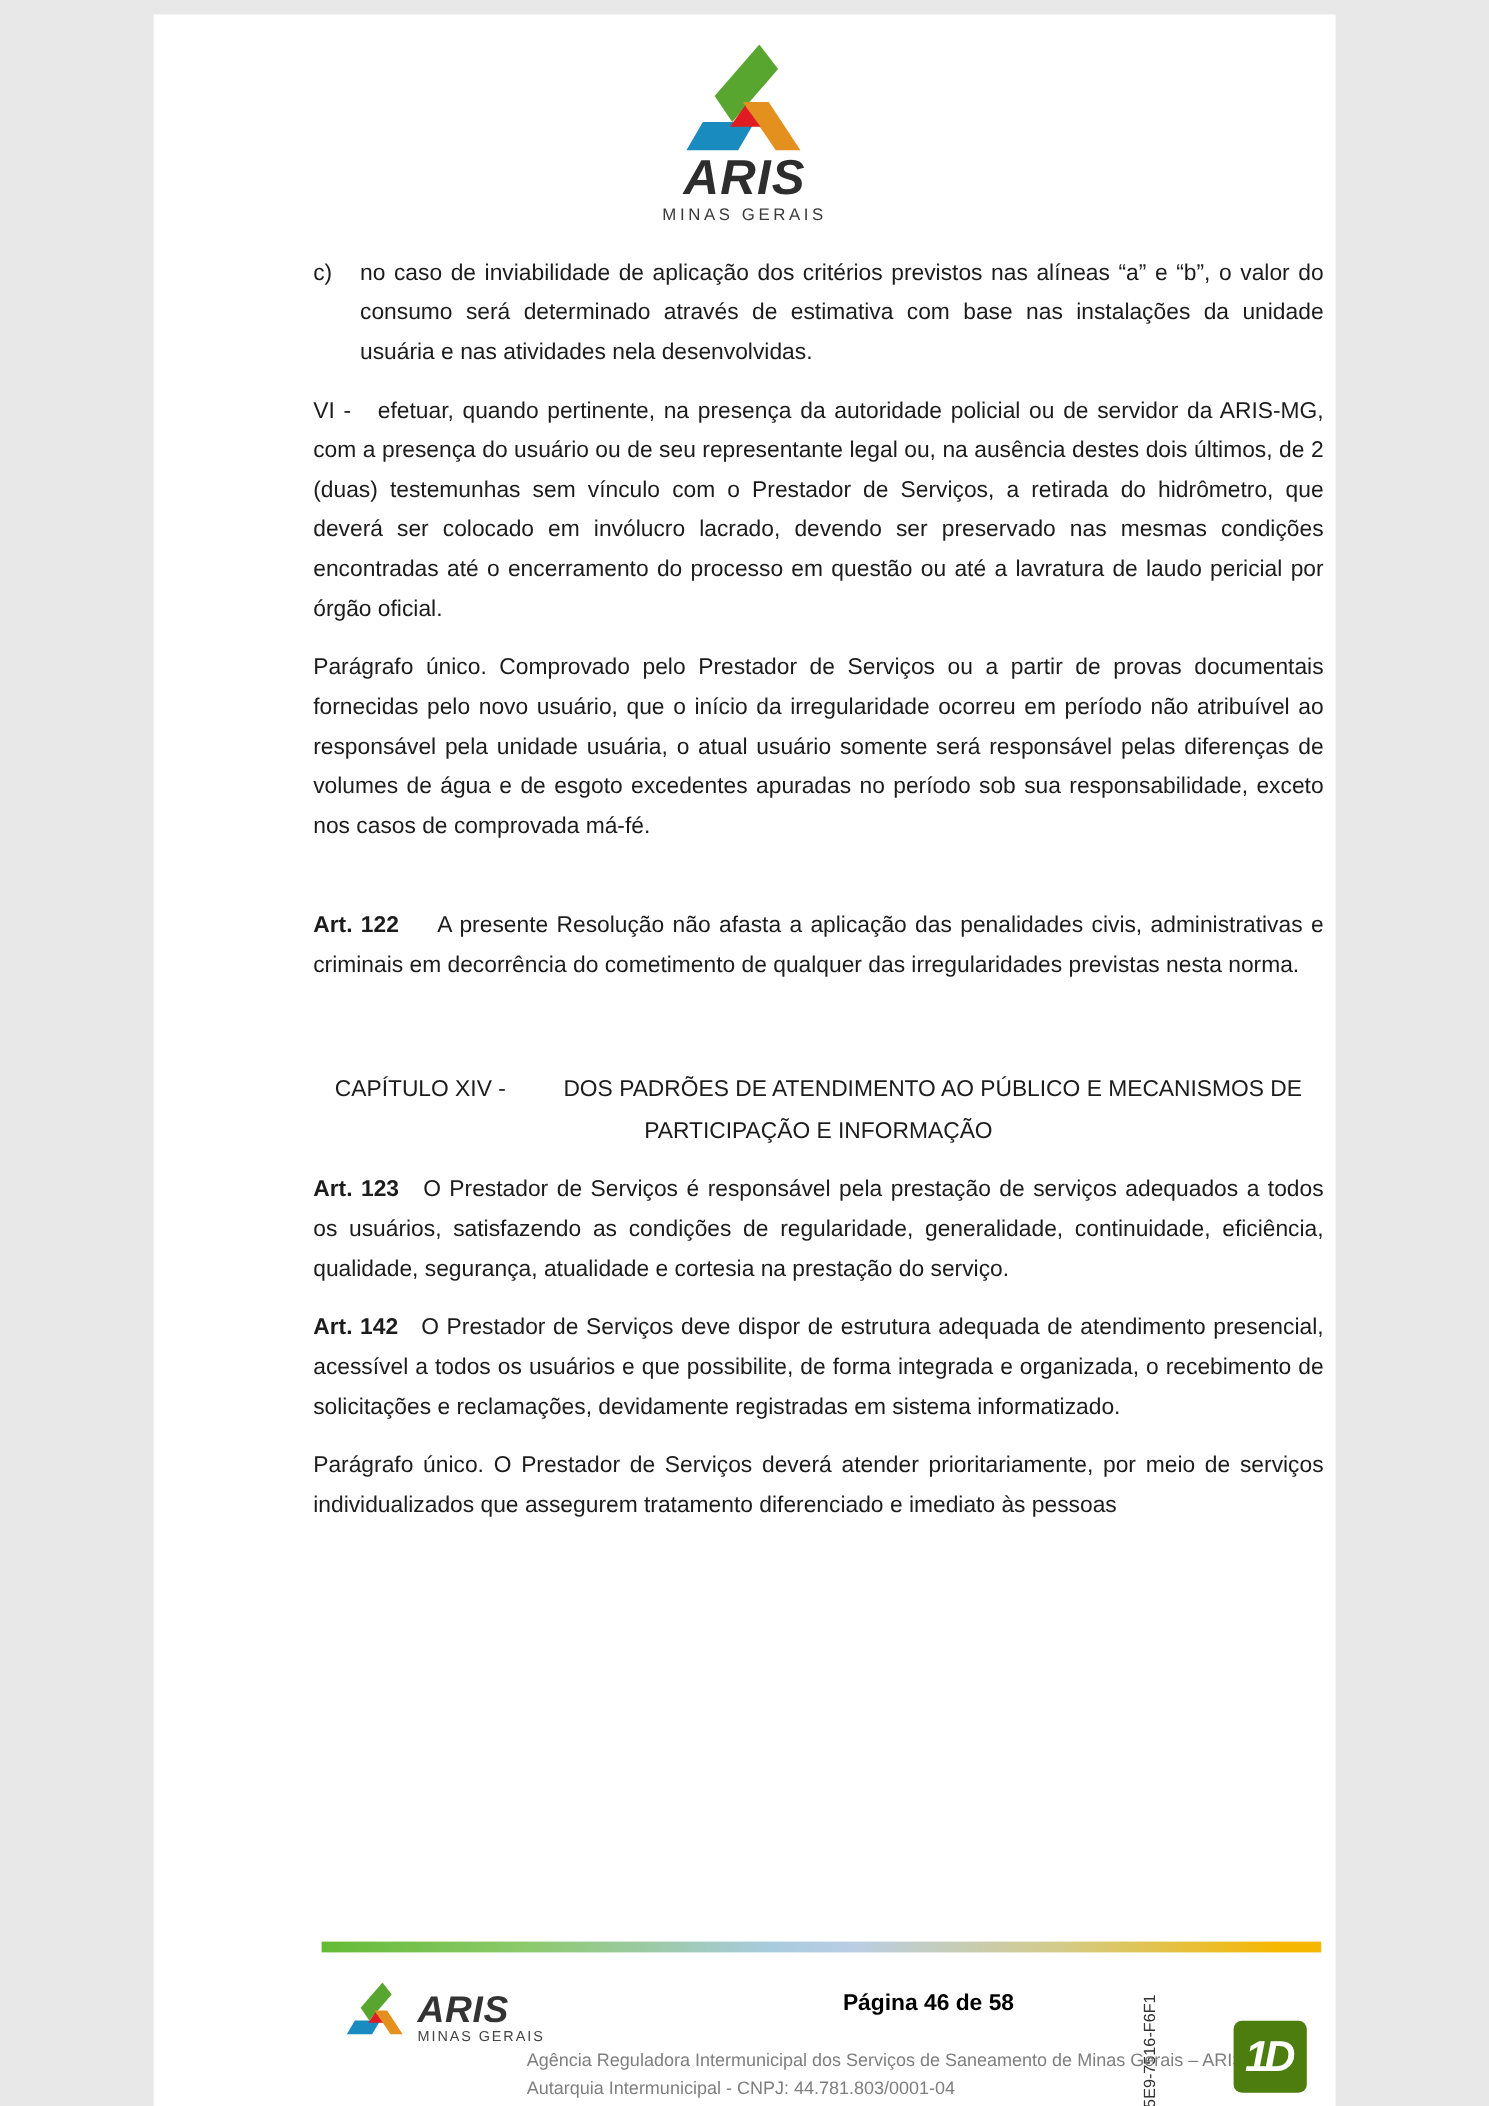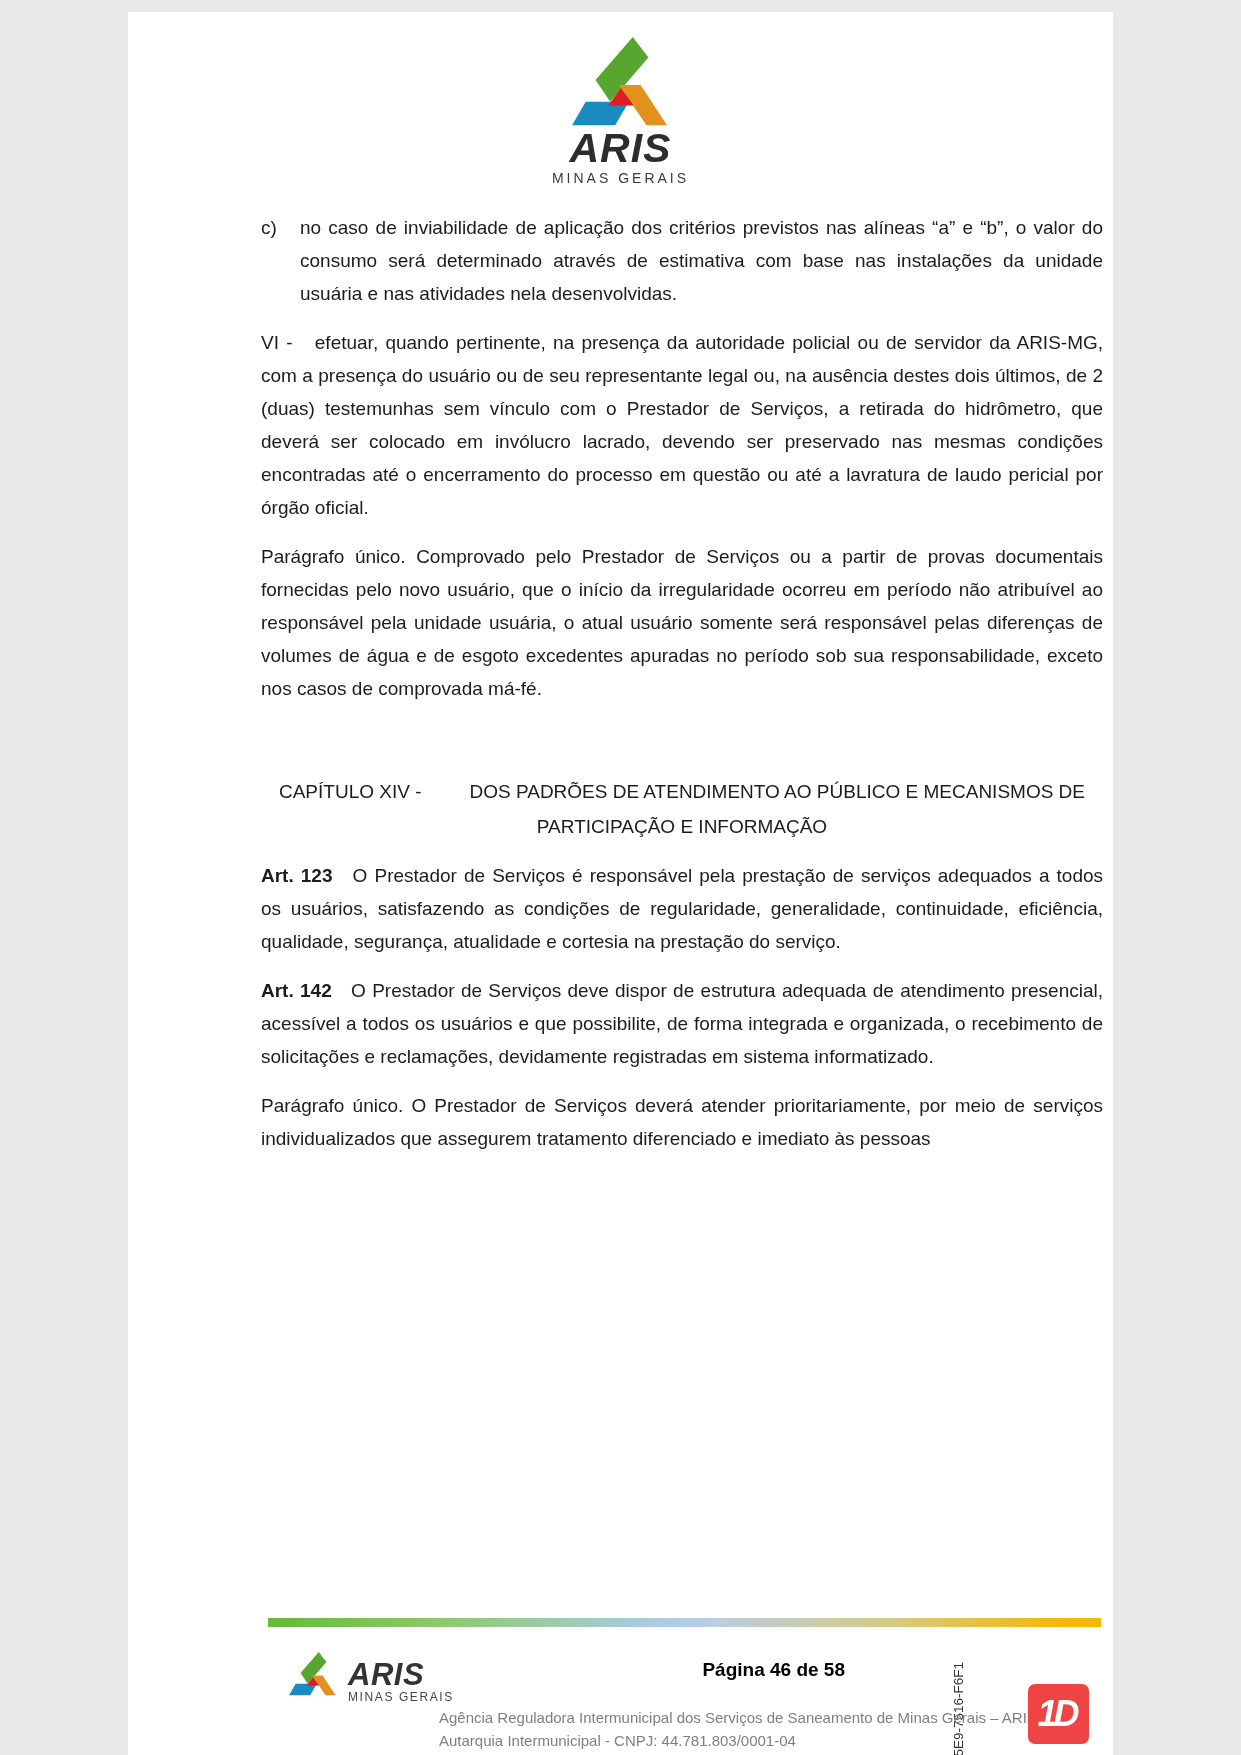--- a/index.html
+++ b/index.html
@@ -63,21 +63,21 @@
     position:absolute; left:311px; top:1694px;
     font-size:15px; line-height:23px; color:#7f7f7f; 
   }
   .footer-info .site { font-weight:700; color:#737373; }
   .page-label {
     position:absolute; right:268px; top:1647px;
     font-size:19px; font-weight:700; color:#000000;
   }
   .onedoc {
     position:absolute; right:24px; bottom:23px; width:61px; height:60px;
-    border-radius:7px; background:#ef4444;
+    border-radius:7px; background:#4d7c0f;
     display:flex; align-items:center; justify-content:center;
   }
   .onedoc span {
     color:#ffffff; font-weight:700; font-size:36px; letter-spacing:-4px;
     font-style:italic; padding-right:4px;
   }
 </style>
 </head>
 <body>
 
@@ -101,20 +101,24 @@
       <span>no caso de inviabilidade de aplicação dos critérios previstos nas alíneas “a” e “b”, o valor do consumo será determinado através de estimativa com base nas instalações da unidade usuária e nas atividades nela desenvolvidas.</span>
     </p>
 
     <p class="para">
       <span class="clause-marker">VI -</span>
       <span>efetuar, quando pertinente, na presença da autoridade policial ou de servidor da ARIS-MG, com a presença do usuário ou de seu representante legal ou, na ausência destes dois últimos, de 2 (duas) testemunhas sem vínculo com o Prestador de Serviços, a retirada do hidrômetro, que deverá ser colocado em invólucro lacrado, devendo ser preservado nas mesmas condições encontradas até o encerramento do processo em questão ou até a lavratura de laudo pericial por órgão oficial.</span>
     </p>
 
     <p class="para">Parágrafo único. Comprovado pelo Prestador de Serviços ou a partir de provas documentais fornecidas pelo novo usuário, que o início da irregularidade ocorreu em período não atribuível ao responsável pela unidade usuária, o atual usuário somente será responsável pelas diferenças de volumes de água e de esgoto excedentes apuradas no período sob sua responsabilidade, exceto nos casos de comprovada má-fé.</p>
 
+    <p class="para pre-art122">
+      <span class="inline-label wide">Art. 122</span>
+      <span>A presente Resolução não afasta a aplicação das penalidades civis, administrativas e criminais em decorrência do cometimento de qualquer das irregularidades previstas nesta norma.</span>
+    </p>
 
     <div class="chapter">
       <div class="line1">
         <span class="prefix">CAPÍTULO XIV -</span>
         <span>DOS PADRÕES DE ATENDIMENTO AO PÚBLICO E MECANISMOS DE</span>
       </div>
       <div class="line2">PARTICIPAÇÃO E INFORMAÇÃO</div>
     </div>
 
     <p class="para after-chapter">

